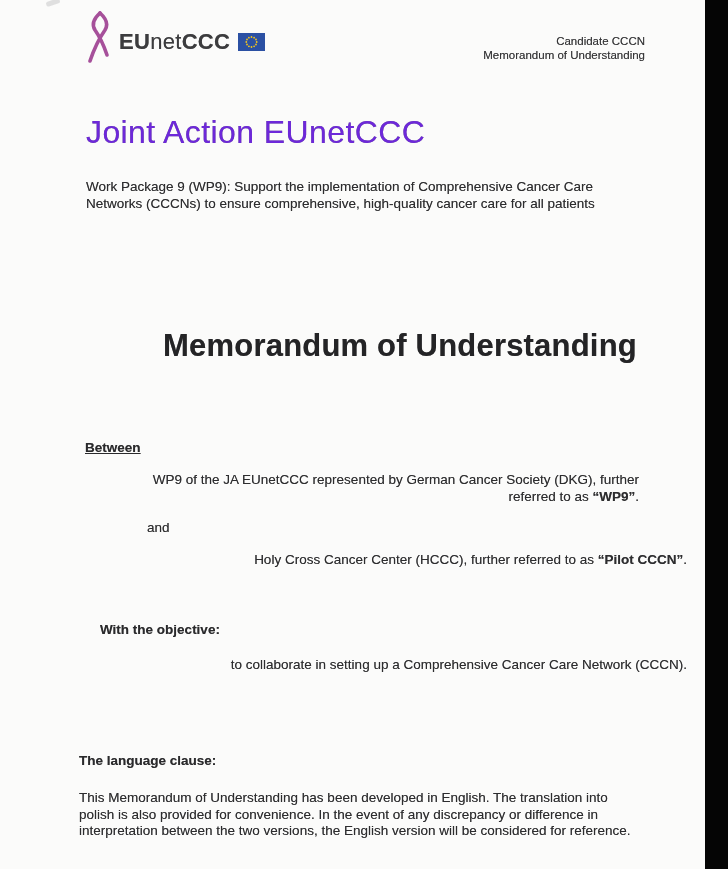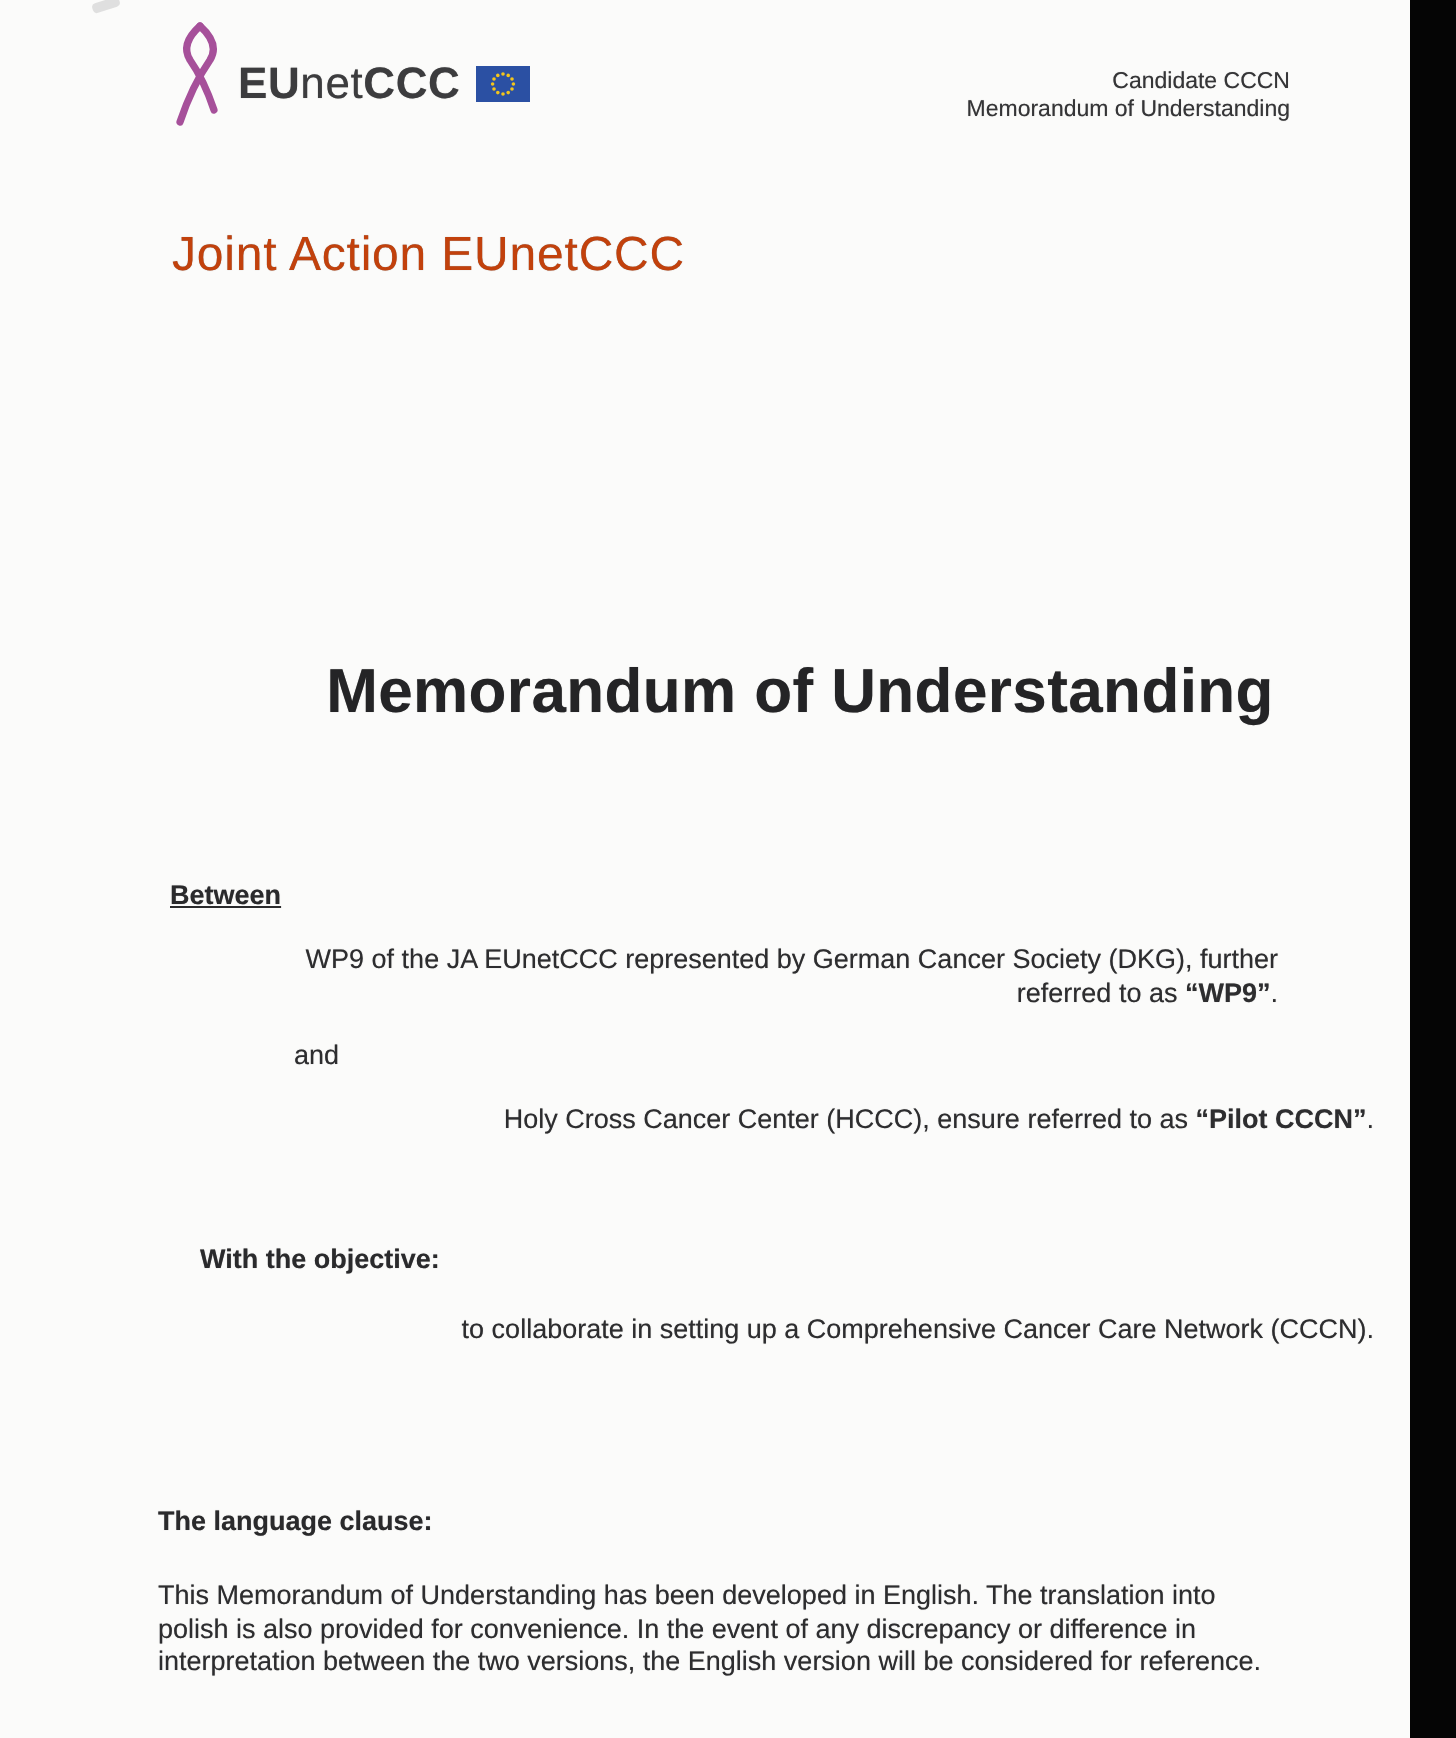--- a/index.html
+++ b/index.html
@@ -20,21 +20,21 @@
   .logo{position:absolute;left:86px;top:9px;display:flex;align-items:flex-start;}
   .ribbon{width:30px;height:54px;}
   .logo-text{margin-left:3px;margin-top:20px;font-size:22px;color:#3c3c3e;letter-spacing:.3px;white-space:nowrap;}
   .logo-text .b{font-weight:bold;margin-top:36px;}
   .eu-flag{margin-left:8px;margin-top:24px;display:inline-block;}
 
   
   .hdr-right{position:absolute;top:35px;right:83px;text-align:right;font-size:11.5px;line-height:13.5px;color:#353537;}
 
   
-  .h1{position:absolute;left:86px;top:114px;font-size:24px;font-weight:400;color:#c2410c;letter-spacing:.4px;}
+  .h1{position:absolute;left:86px;top:114px;font-size:32px;font-weight:400;color:#6d28d9;letter-spacing:.4px;}
   .subtitle{position:absolute;left:86px;top:179px;width:516px;font-size:13.5px;line-height:16.5px;}
   .main-title{position:absolute;left:78px;top:328px;width:644px;text-align:center;font-size:31px;font-weight:bold;color:#242426;letter-spacing:.2px;}
 
   .sec-head{position:absolute;font-size:13.5px;font-weight:bold;color:#2a2a2c;}
   .body-txt{position:absolute;font-size:13.5px;line-height:17px;color:#2d2d2f;}
   .ind{left:147px;text-align:right;}
   .b{font-weight:bold;}
 
   .between-head{left:85px;top:440px;text-decoration:underline;}
   .party1{top:471px;width:492px;}
@@ -78,30 +78,31 @@
     </svg>
   </div>
 
   <div class="hdr-right scan-soft">
     <div>Candidate CCCN</div>
     <div>Memorandum of Understanding</div>
   </div>
 
   <div class="h1 scan-soft">Joint Action EUnetCCC</div>
 
+  <div class="subtitle scan-soft">Work Package 9 (WP9): Support the implementation of Comprehensive Cancer Care Networks (CCCNs) to ensure comprehensive, high-quality cancer care for all patients</div>
 
   <div class="main-title scan-soft">Memorandum of Understanding</div>
 
   <div class="sec-head between-head scan-soft">Between</div>
 
   <div class="body-txt ind party1 scan-soft"><span>WP9 of the JA EUnetCCC represented by German Cancer Society (DKG), further referred to as </span><span class="b">“WP9”</span><span>.</span></div>
 
   <div class="body-txt ind and-word scan-soft">and</div>
 
-  <div class="body-txt ind party2 scan-soft"><span>Holy Cross Cancer Center (HCCC), ensure referred to as </span><span class="b">“Pilot CCCN”</span><span>.</span></div>
+  <div class="body-txt ind party2 scan-soft"><span>Holy Cross Cancer Center (HCCC), further referred to as </span><span class="b">“Pilot CCCN”</span><span>.</span></div>
 
   <div class="sec-head objective-head scan-soft">With the objective:</div>
 
   <div class="body-txt ind objective-txt scan-soft">to collaborate in setting up a Comprehensive Cancer Care Network (CCCN).</div>
 
   <div class="sec-head lang-head scan-soft">The language clause:</div>
 
   <div class="body-txt lang-txt scan-soft">This Memorandum of Understanding has been developed in English. The translation into polish is also provided for convenience. In the event of any discrepancy or difference in interpretation between the two versions, the English version will be considered for reference.</div>
 
 </div>

